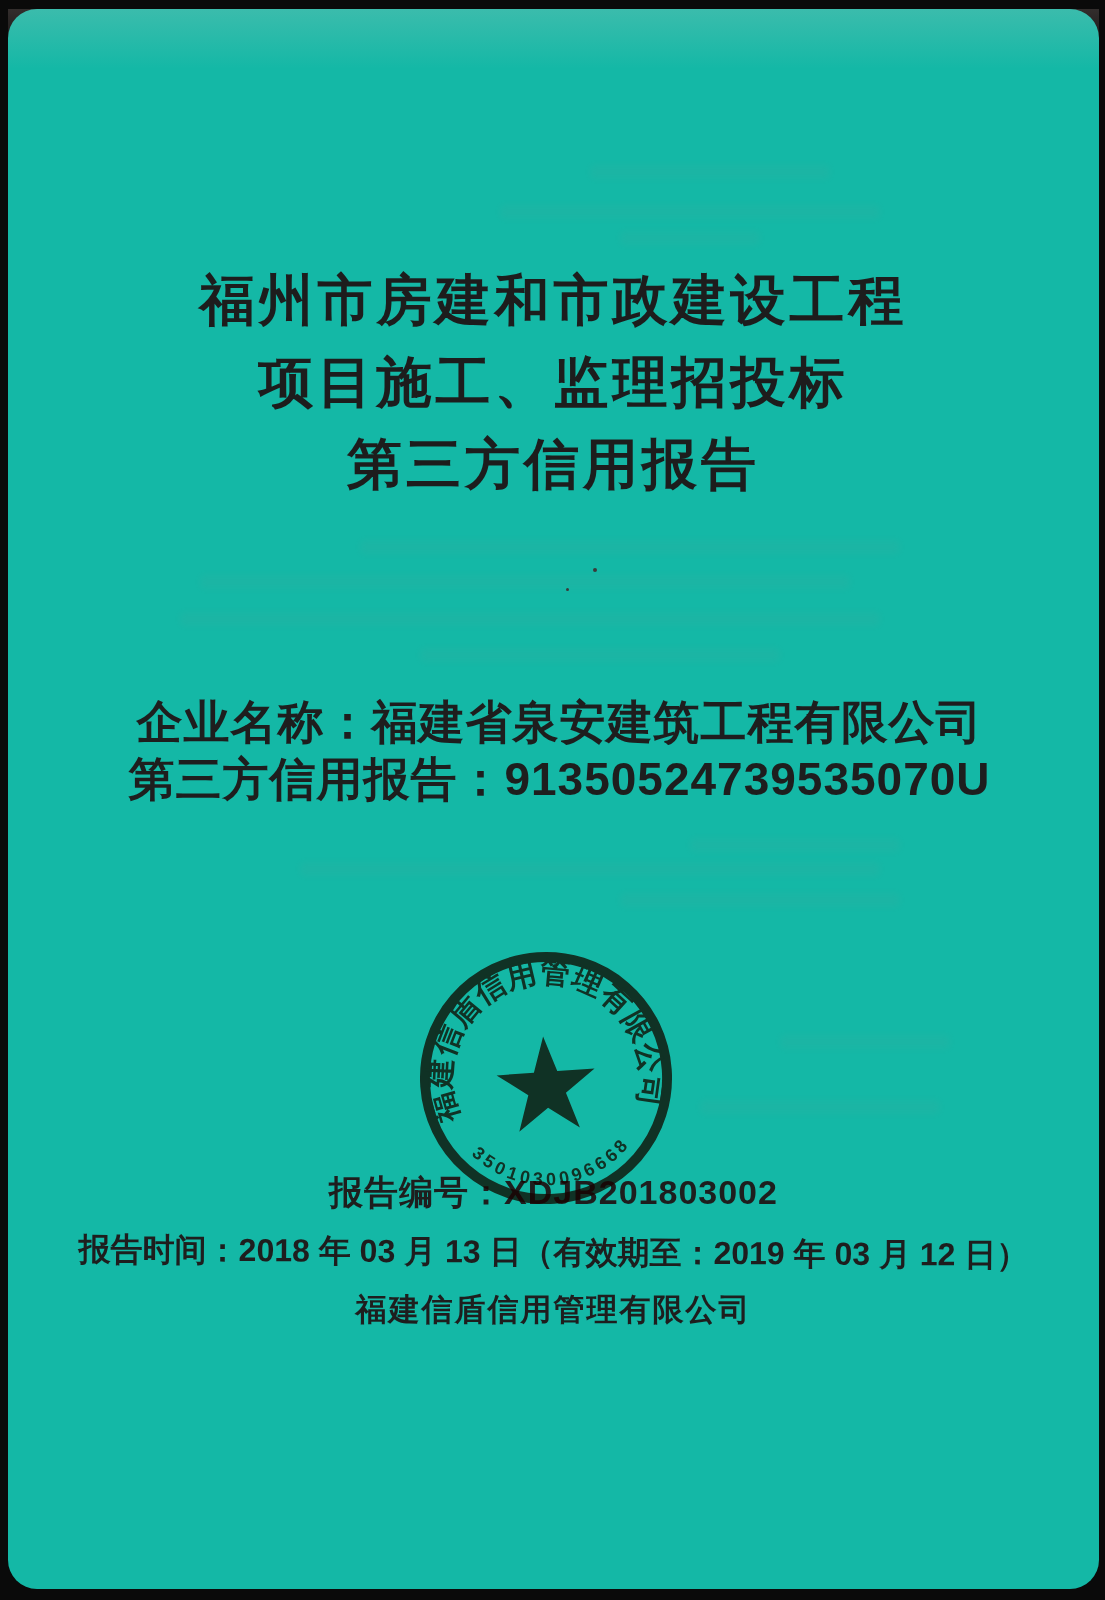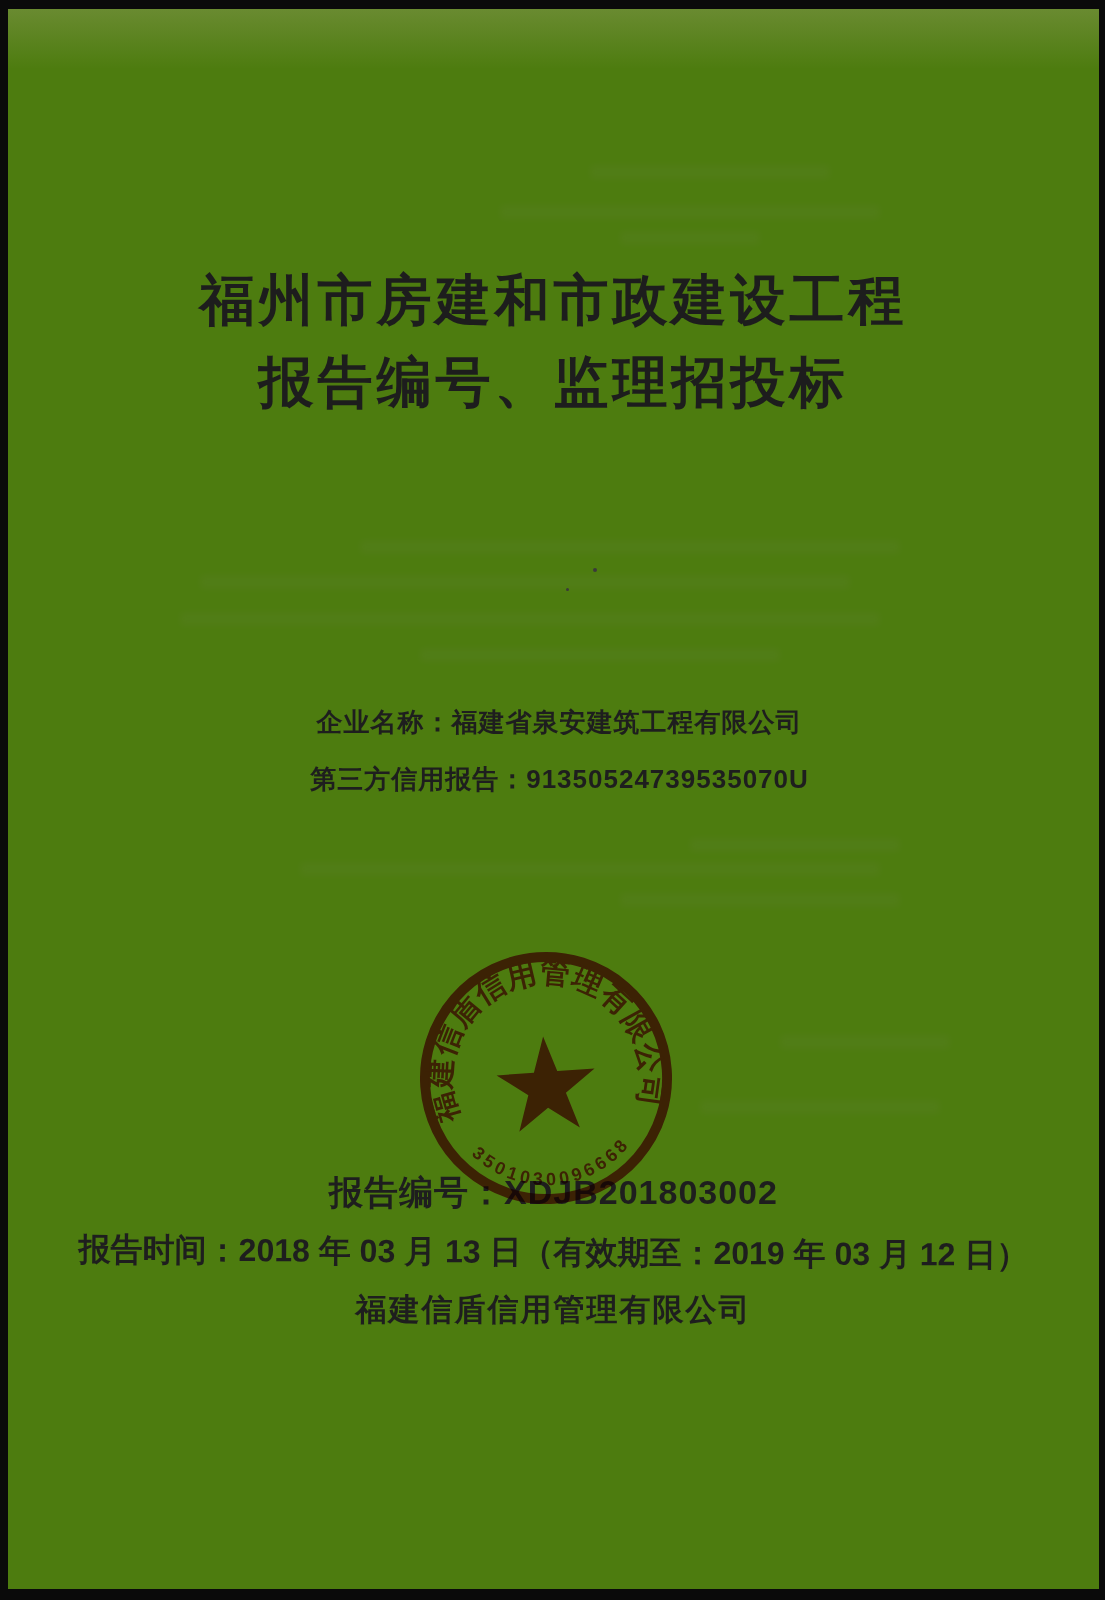--- a/index.html
+++ b/index.html
@@ -7,21 +7,22 @@
     width: 1105px; height: 1600px;
     background: #0a0a0a;
     position: relative;
     overflow: hidden;
     font-family: "Liberation Sans", "DejaVu Sans", sans-serif;
   }
   .page {
     position: absolute;
     left: 8px; top: 9px;
     width: 1091px; height: 1580px;
-    background: #4d7c0f;
+    background: #14b8a6;
+    border-radius: 29px;
   }
   
   .title-block {
     position: absolute;
     left: 0; top: 250px;
     width: 100%;
     text-align: center;
   }
   .title-line {
     font-size: 55px;
@@ -32,21 +33,21 @@
     white-space: nowrap;
   }
   
   .company-block {
     position: absolute;
     left: 0; top: 685px;
     width: 100%;
     text-align: center;
   }
   .company-line {
-    font-size: 26px;
+    font-size: 46px;
     line-height: 57px;
     font-weight: 700;
     letter-spacing: 1px;
     color: #1e1e1e;
     white-space: nowrap;
     padding-left: 12px;
   }
   
   .seal {
     position: absolute;
@@ -107,21 +108,22 @@
   <div class="bleed" style="top:829px; left:682px; width:210px;"></div>
   <div class="bleed" style="top:853px; left:292px; width:580px;"></div>
   <div class="bleed" style="top:884px; left:612px; width:280px;"></div>
   <div class="bleed" style="top:1026px; left:772px; width:170px;"></div>
   <div class="bleed" style="top:1091px; left:692px; width:240px;"></div>
   <div class="ink-dot" style="left:585px; top:559px;"></div>
   <div class="ink-dot" style="left:558px; top:579px; width:3px; height:3px;"></div>
 
   <div class="title-block">
     <div class="title-line">福州市房建和市政建设工程</div>
-    <div class="title-line">报告编号、监理招投标</div>
+    <div class="title-line">项目施工、监理招投标</div>
+    <div class="title-line">第三方信用报告</div>
   </div>
 
   <div class="company-block">
     <div class="company-line">企业名称：福建省泉安建筑工程有限公司</div>
     <div class="company-line">第三方信用报告：91350524739535070U</div>
   </div>
 
   <svg class="seal" viewBox="0 0 260 260" aria-hidden="true">
     <defs>
       <path id="sealArcTop" d="M 39.8 162.8 A 96 96 0 1 1 220.2 162.8" fill="none"></path>

